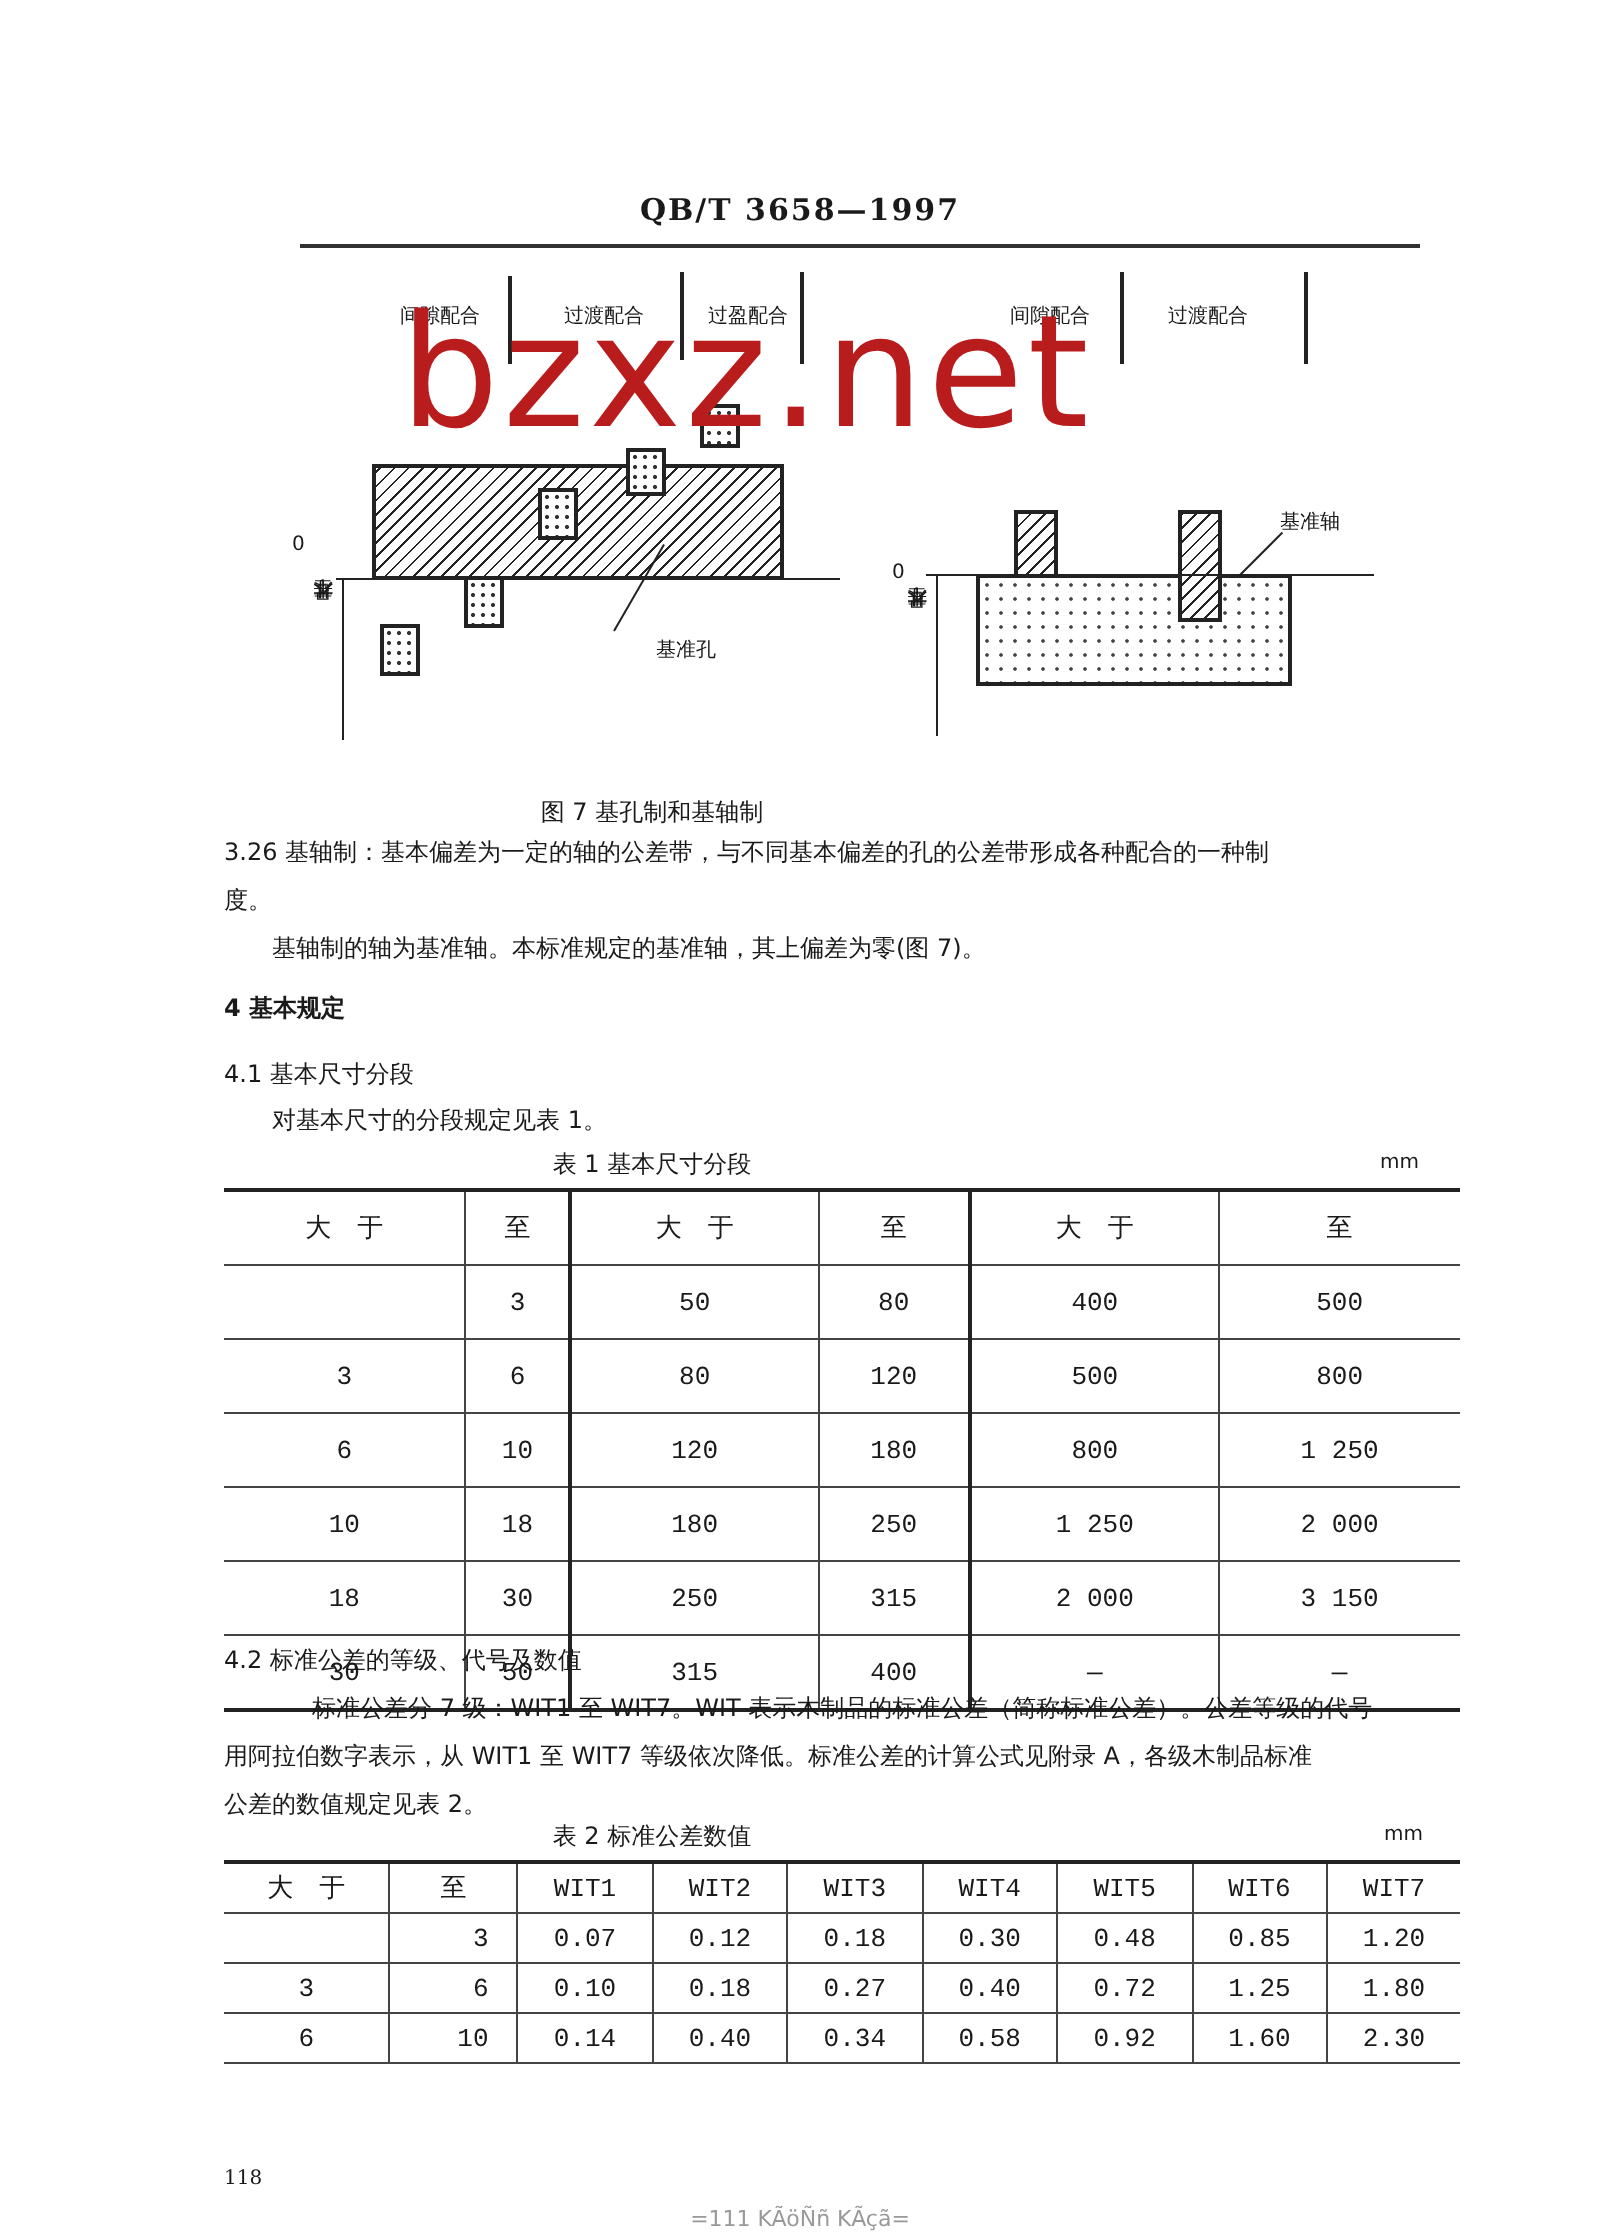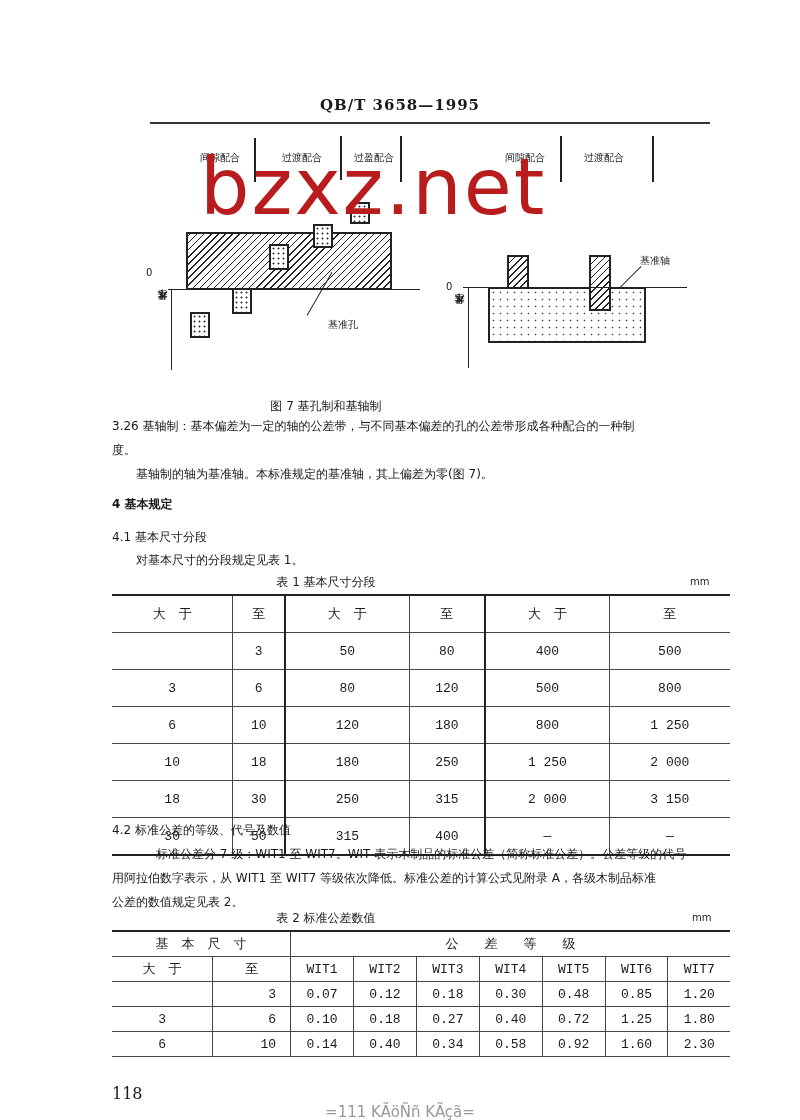--- a/index.html
+++ b/index.html
@@ -27,27 +27,27 @@
   table.t1 td { border:1px solid #444; height:36px; text-align:center; padding:0; }
   table.t1 tr td:first-child { border-left:none; }
   table.t1 tr td:last-child { border-right:none; }
   table.t1 td.thick { border-left:2px solid #222; }
   table.t2 { left:112px; top:930px; width:618px; border-top:2px solid #222; border-bottom:1px solid #222; }
   table.t2 td { border:1px solid #444; height:24px; text-align:center; padding:0; }
   table.t2 tr td:first-child { border-left:none; }
   table.t2 tr td:last-child { border-right:none; }
   table.t2 td.num { text-align:right; padding-right:14px; }
   .unit { font-size:10px; font-family:"DejaVu Sans",sans-serif; }
-  .page-no { left:112px; top:1084px; font-size:16px; }
-  .footer { left:0; width:800px; top:1103px; text-align:center; font-size:15px; color:#999; font-family:"DejaVu Sans",sans-serif; }
+  .page-no { left:112px; top:1084px; font-size:10px; }
+  .footer { left:0; width:800px; top:1103px; text-align:center; font-size:11px; color:#999; font-family:"DejaVu Sans",sans-serif; }
 </style>
 </head>
 <body>
 
-<div class="abs header-code">QB/T  3658—1995</div>
+<div class="abs header-code">QB/T  3658—1997</div>
 <div class="abs header-rule"></div>
 
 <div>
   <div>
     <span class="abs fit-label" style="left:200px;top:151px;">间隙配合</span>
     <div class="abs vline" style="left:254px;top:138px;height:44px;"></div>
     <span class="abs fit-label" style="left:282px;top:151px;">过渡配合</span>
     <div class="abs vline" style="left:340px;top:136px;height:44px;"></div>
     <span class="abs fit-label" style="left:354px;top:151px;">过盈配合</span>
     <div class="abs vline" style="left:400px;top:136px;height:46px;"></div>
@@ -163,24 +163,20 @@
 
 <div class="abs para" style="left:112px;top:818px;">4.2   标准公差的等级、代号及数值</div>
 <div class="abs para" style="left:136px;top:842px;width:600px;white-space:nowrap;margin-left:20px;">标准公差分 7 级：WIT1 至 WIT7。WIT 表示木制品的标准公差（简称标准公差）。公差等级的代号</div>
 <div class="abs para" style="left:112px;top:866px;width:620px;white-space:nowrap;">用阿拉伯数字表示，从 WIT1 至 WIT7 等级依次降低。标准公差的计算公式见附录 A，各级木制品标准</div>
 <div class="abs para" style="left:112px;top:890px;">公差的数值规定见表 2。</div>
 
 <div class="abs caption" style="top:910px;">表 2   标准公差数值</div>
 <div class="abs unit" style="left:692px;top:912px;">mm</div>
 <table class="abs t2">
   <tbody>
-      <tr>
-    <td colspan="2">基　本　尺　寸</td>
-    <td colspan="7" rowspan="1">公　　差　　等　　级</td>
-  </tr>
   <tr>
     <td>大　于</td>
     <td>至</td>
     <td>WIT1</td>
     <td>WIT2</td>
     <td>WIT3</td>
     <td>WIT4</td>
     <td>WIT5</td>
     <td>WIT6</td>
     <td>WIT7</td>

